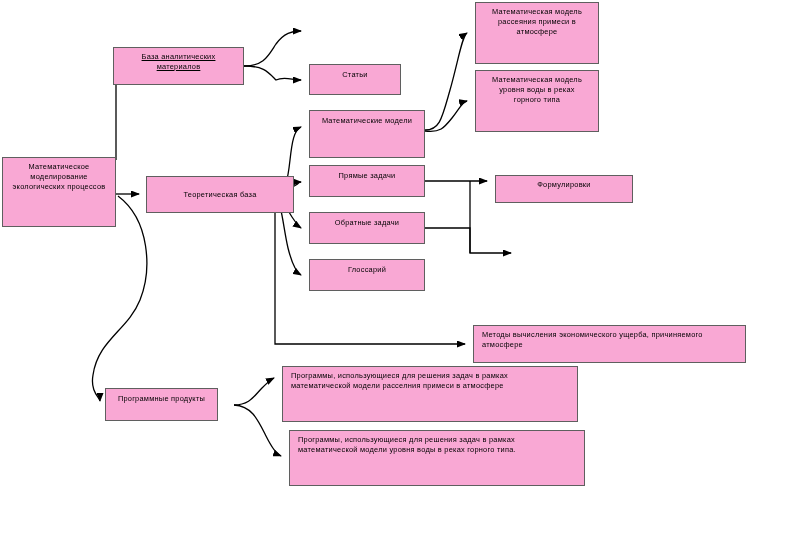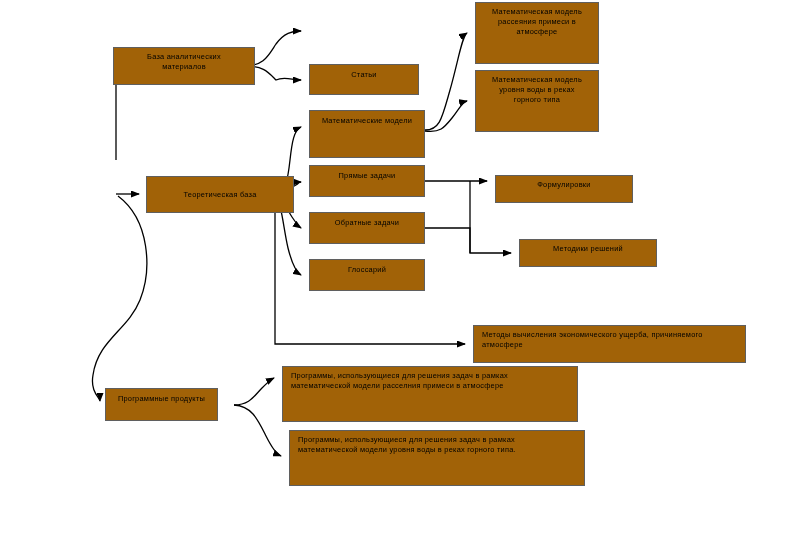--- a/index.html
+++ b/index.html
@@ -21,21 +21,21 @@
     position: absolute;
     left: 0;
     top: 0;
     width: 800px;
     height: 542px;
   }
   .node {
     position: absolute;
     box-sizing: border-box;
     border: 1px solid #5f5f5f;
-    background: #a16207;
+    background: #f9a8d4;
     color: #000000;
     font-size: 7.4px;
     line-height: 10px;
     letter-spacing: 0.25px;
     z-index: 2;
   }
   .node .label {
     display: block;
     padding: 4px 6px 0 6px;
     white-space: pre-line;
@@ -99,28 +99,33 @@
 
       <path d="M425,228 L470,228 L470,253 L511,253" marker-end="url(#arrow)"></path>
       <path d="M470,181 L470,253"></path>
 
       <path d="M234,405 C250,405 254,396 262,388 C270,380 274,378 274,378" marker-end="url(#arrow)"></path>
 
       <path d="M234,405 C252,406 258,420 266,436 C272,448 276,454 281,456" marker-end="url(#arrow)"></path>
     </g>
   </svg>
 
+  <div class="node center" style="left:2px; top:157px; width:114px; height:70px;">
+    <span class="label">Математическое
+моделирование
+экологических процессов</span>
+  </div>
 
-  <div class="node center" style="left:113px; top:47px; width:142px; height:38px;">
+  <div class="node center" style="left:113px; top:47px; width:131px; height:38px;text-decoration:underline;">
     <span class="label">База аналитических
 материалов</span>
   </div>
 
 
-  <div class="node mid-v" style="left:309px; top:64px; width:110px; height:31px; align-items:flex-start;">
+  <div class="node mid-v" style="left:309px; top:64px; width:92px; height:31px; align-items:flex-start;">
     <span class="label" style="padding-top:5px;">Статьи</span>
   </div>
 
   <div class="node mid-v" style="left:146px; top:176px; width:148px; height:37px;">
     <span class="label">Теоретическая база</span>
   </div>
 
   <div class="node mid-v" style="left:309px; top:110px; width:116px; height:48px; align-items:flex-start;">
     <span class="label" style="padding-top:5px;">Математические модели</span>
   </div>
@@ -146,23 +151,20 @@
   <div class="node center" style="left:475px; top:70px; width:124px; height:62px;">
     <span class="label">Математическая модель
 уровня воды в реках
 горного типа</span>
   </div>
 
   <div class="node mid-v" style="left:495px; top:168px; width:138px; height:28px; align-items:flex-start;margin-top:7px;">
     <span class="label" style="padding-top:4px;">Формулировки</span>
   </div>
 
-  <div class="node mid-v" style="left:519px; top:239px; width:138px; height:28px; align-items:flex-start;">
-    <span class="label" style="padding-top:4px;">Методики решений</span>
-  </div>
 
   <div class="node left" style="left:473px; top:325px; width:273px; height:38px;">
     <span class="label">Методы вычисления экономического ущерба, причиняемого
 атмосфере</span>
   </div>
 
   <div class="node mid-v" style="left:105px; top:388px; width:113px; height:33px; align-items:flex-start;">
     <span class="label" style="padding-top:5px;">Программные продукты</span>
   </div>
 

